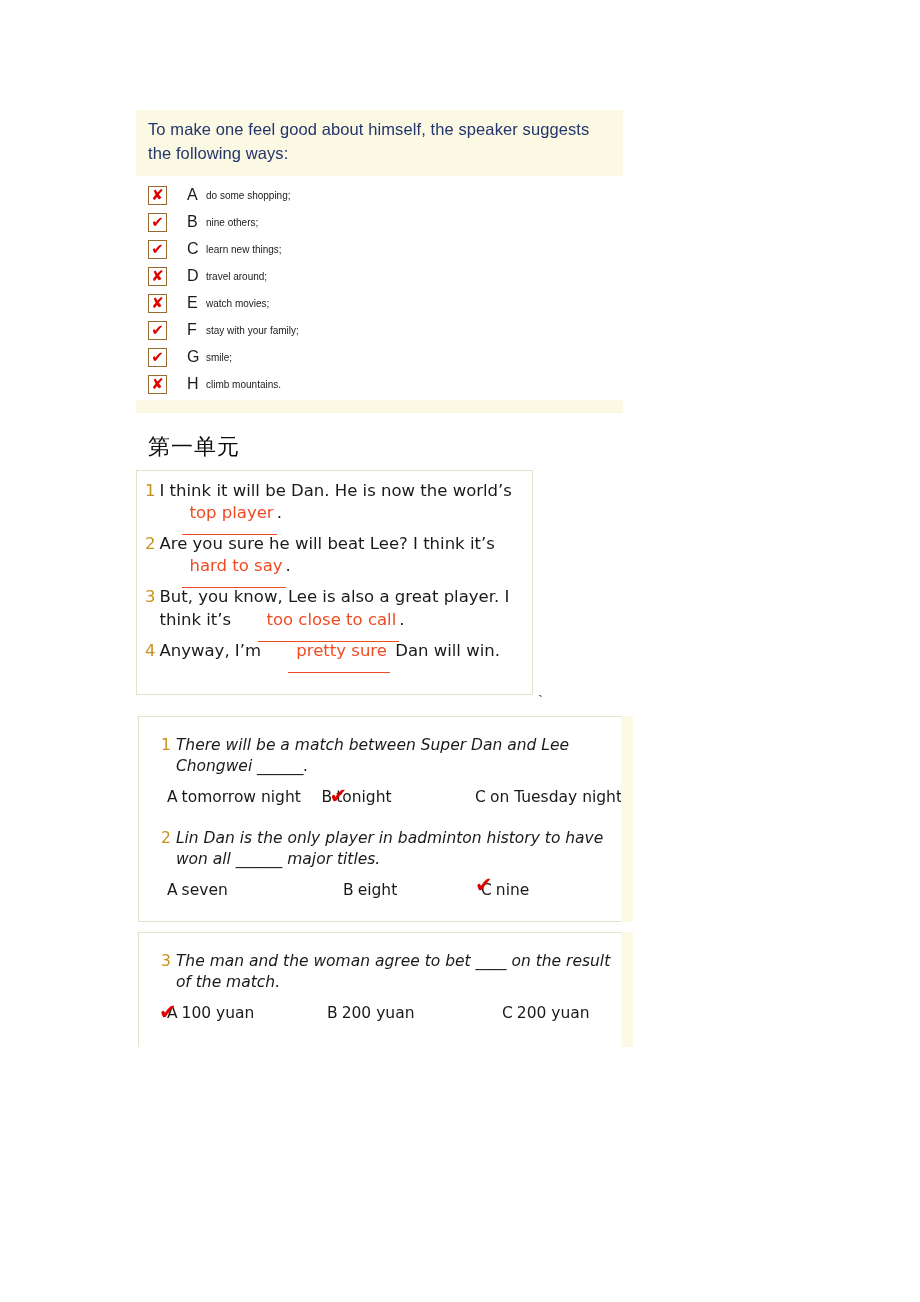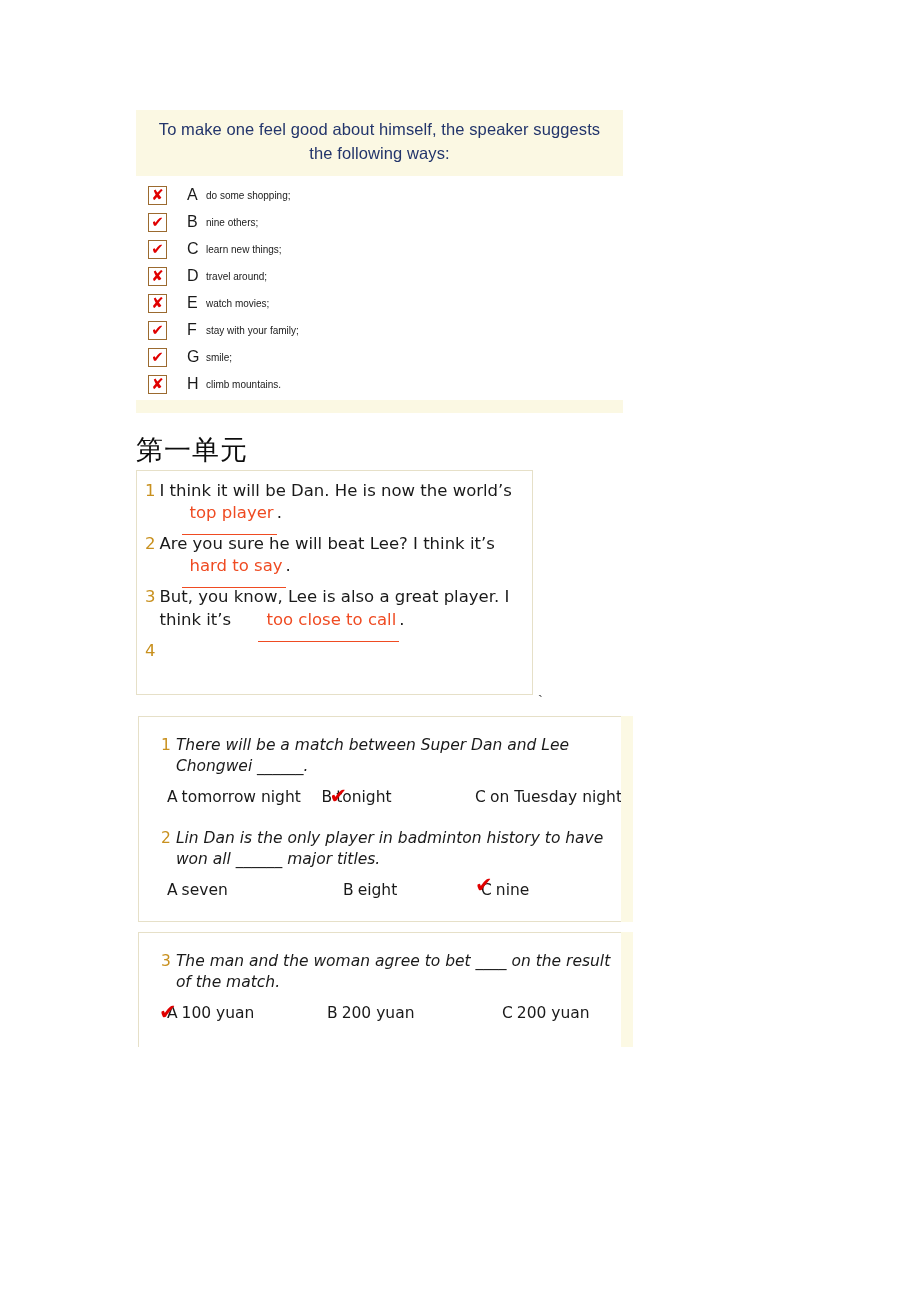--- a/index.html
+++ b/index.html
@@ -23,21 +23,20 @@
     width: 487px;
     background: #ffffff;
   }
   #sec1-header {
     background: #fbf8e3;
     padding: 8px 12px 10px 12px;
     color: #23356b;
     font-size: 16.5px;
     line-height: 1.45;
     letter-spacing: 0.1px;
-    text-align: center;
   }
   #sec1-list {
     background: #ffffff;
     padding: 6px 0 2px 0;
   }
   .cb-row {
     display: flex;
     align-items: center;
     height: 27px;
     padding-left: 12px;
@@ -71,24 +70,24 @@
     font-size: 10px;
   }
   #sec1-footer {
     height: 13px;
     background: #fbf8e3;
   }
 
   
   #cn-heading {
     position: absolute;
-    left: 136px;
+    left: 148px;
     top: 432px;
     font-family: "DejaVu Sans", sans-serif;
-    font-size: 27px;
+    font-size: 22px;
     color: #0d0d0d;
     letter-spacing: 1px;
   }
 
   
   #sec2 {
     position: absolute;
     left: 136px;
     top: 470px;
     width: 397px;
@@ -279,20 +278,21 @@
     <span class="dlg-body"><span>Are you sure he will beat Lee? I think it’s </span><span class="blank pad-sm">hard to say</span><span>.</span></span>
   </div>
 
   <div class="dlg-line">
     <span class="dlg-num">3</span>
     <span class="dlg-body"><span>But, you know, Lee is also a great player. I think it’s </span><span class="blank pad-sm">too close to call</span><span>.</span></span>
   </div>
 
   <div class="dlg-line">
     <span class="dlg-num">4</span>
+    <span class="dlg-body"><span>Anyway, I’m </span><span class="blank pad-sm">pretty sure</span><span> Dan will win.</span></span>
   </div>
 
 </div>
 
 <div id="tick-mark">`</div>
 
 <div id="sec3">
 
   <div class="mcq-q">
     <span class="mcq-num">1</span>

